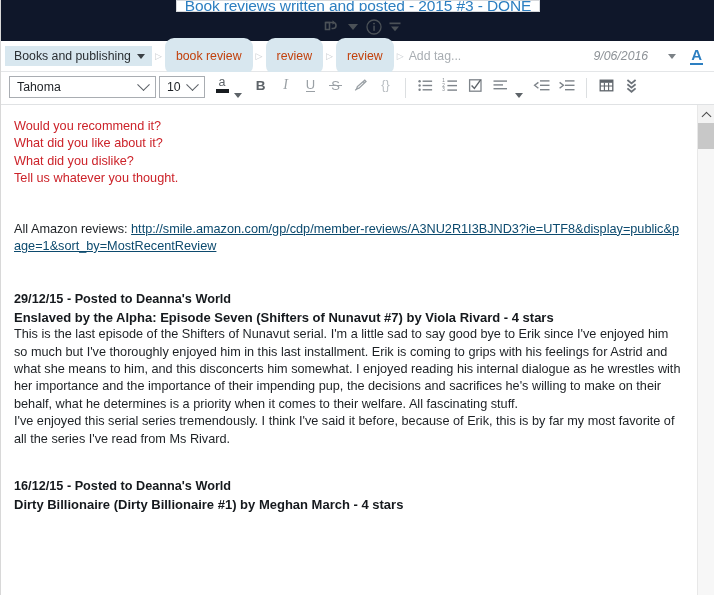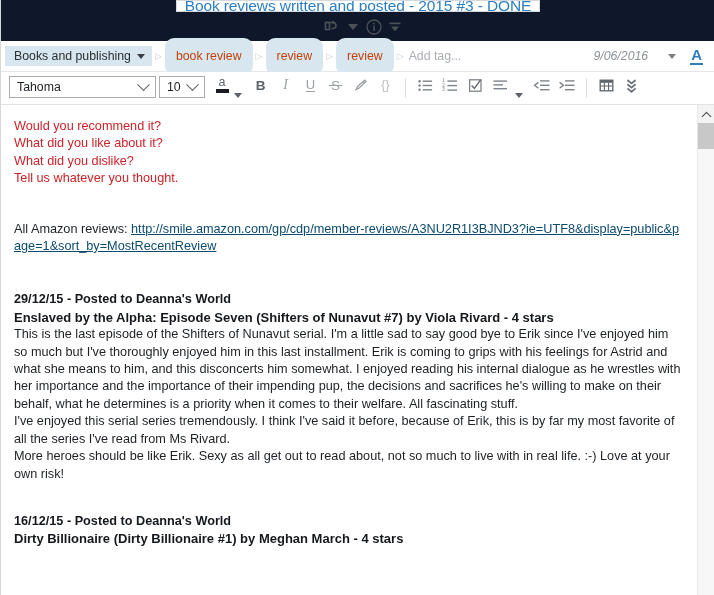--- a/index.html
+++ b/index.html
@@ -483,21 +483,20 @@
       <div class="amazon-line">
         <span class="lbl">All Amazon reviews: </span><a href="#">http://smile.amazon.com/gp/cdp/member-reviews/A3NU2R1I3BJND3?ie=UTF8&amp;display=public&amp;page=1&amp;sort_by=MostRecentReview</a>
       </div>
 
       <div class="spacer-xl"></div>
 
       <div class="review-date">29/12/15 - Posted to Deanna's World</div>
       <div class="review-title">Enslaved by the Alpha: Episode Seven (Shifters of Nunavut #7) by Viola Rivard - 4 stars</div>
       <div class="review-para">This is the last episode of the Shifters of Nunavut serial. I'm a little sad to say good bye to Erik since I've enjoyed him so much but I've thoroughly enjoyed him in this last installment. Erik is coming to grips with his feelings for Astrid and what she means to him, and this disconcerts him somewhat. I enjoyed reading his internal dialogue as he wrestles with her importance and the importance of their impending pup, the decisions and sacrifices he's willing to make on their behalf, what he determines is a priority when it comes to their welfare. All fascinating stuff.</div>
       <div class="review-para">I've enjoyed this serial series tremendously. I think I've said it before, because of Erik, this is by far my most favorite of all the series I've read from Ms Rivard.</div>
-      <div class="review-para">More heroes should be like Erik. Sexy as all get out to read about, not so much to live with in real life. :-) Love at your own risk!</div>
 
       <div class="spacer-md"></div>
 
       <div class="review-date">16/12/15 - Posted to Deanna's World</div>
       <div class="review-title">Dirty Billionaire (Dirty Billionaire #1) by Meghan March - 4 stars</div>
     </div>
 
     <div class="sbar">
       <div class="sb-up">
         <span class="ar"></span>

